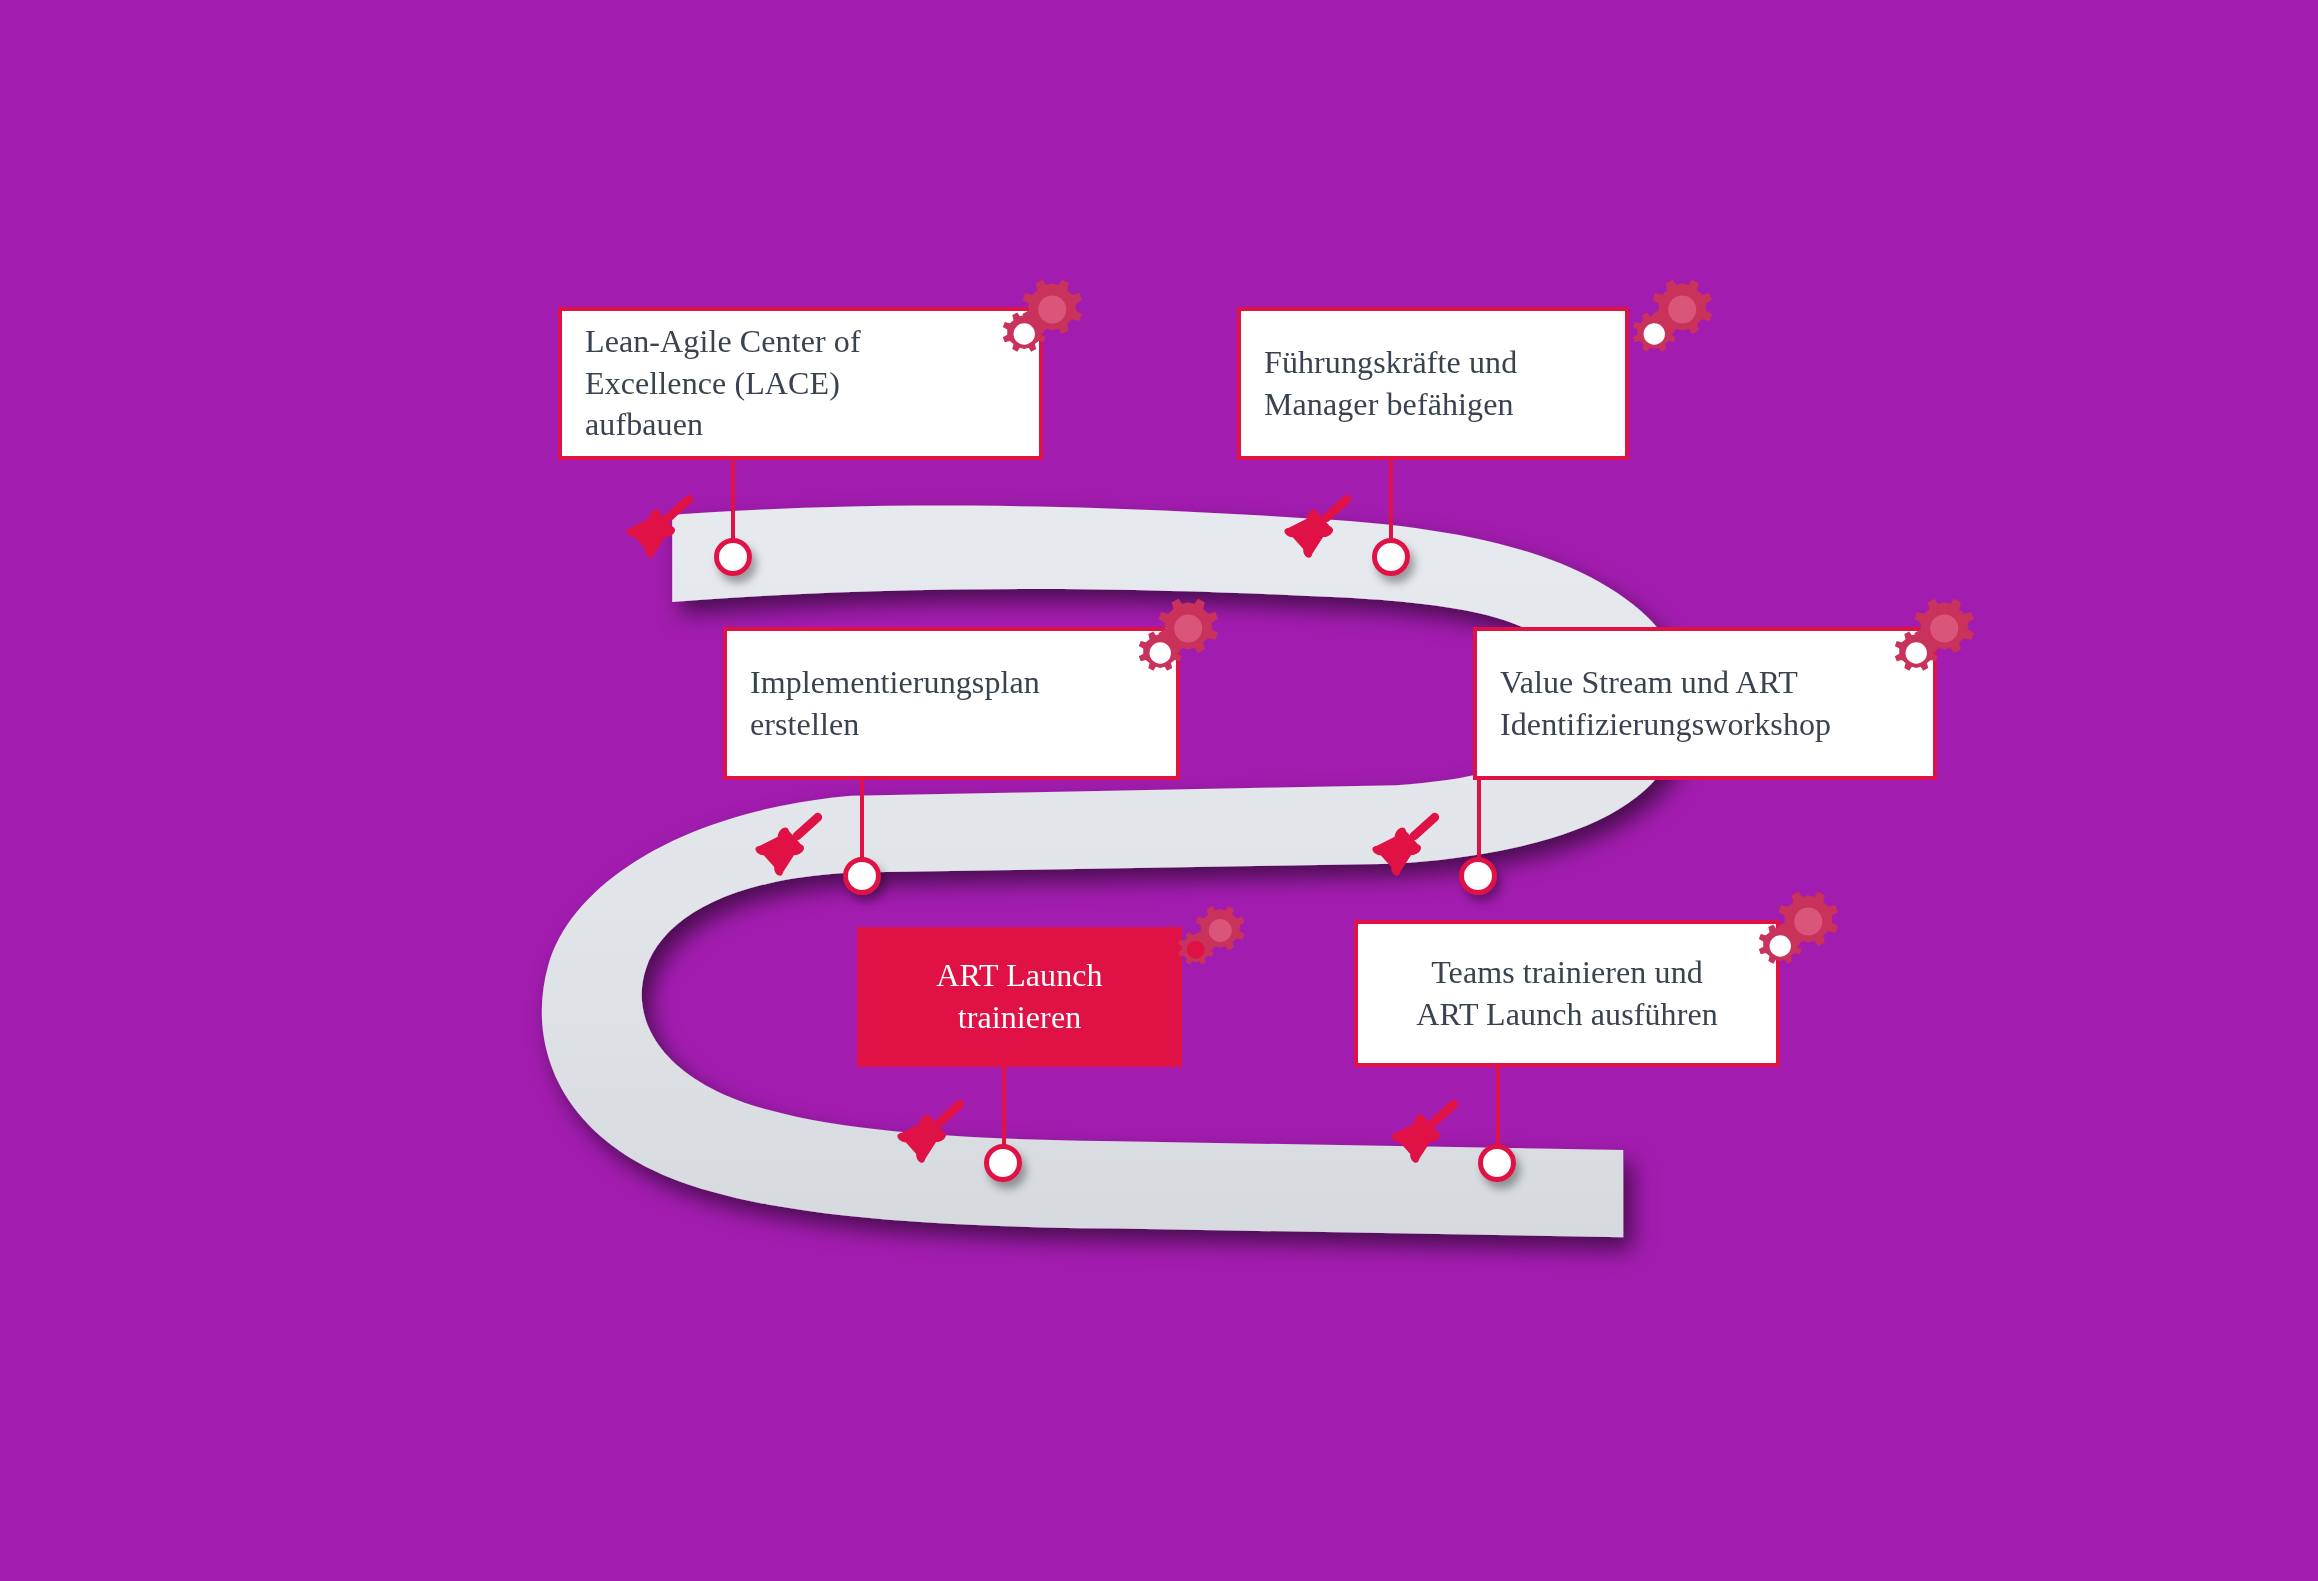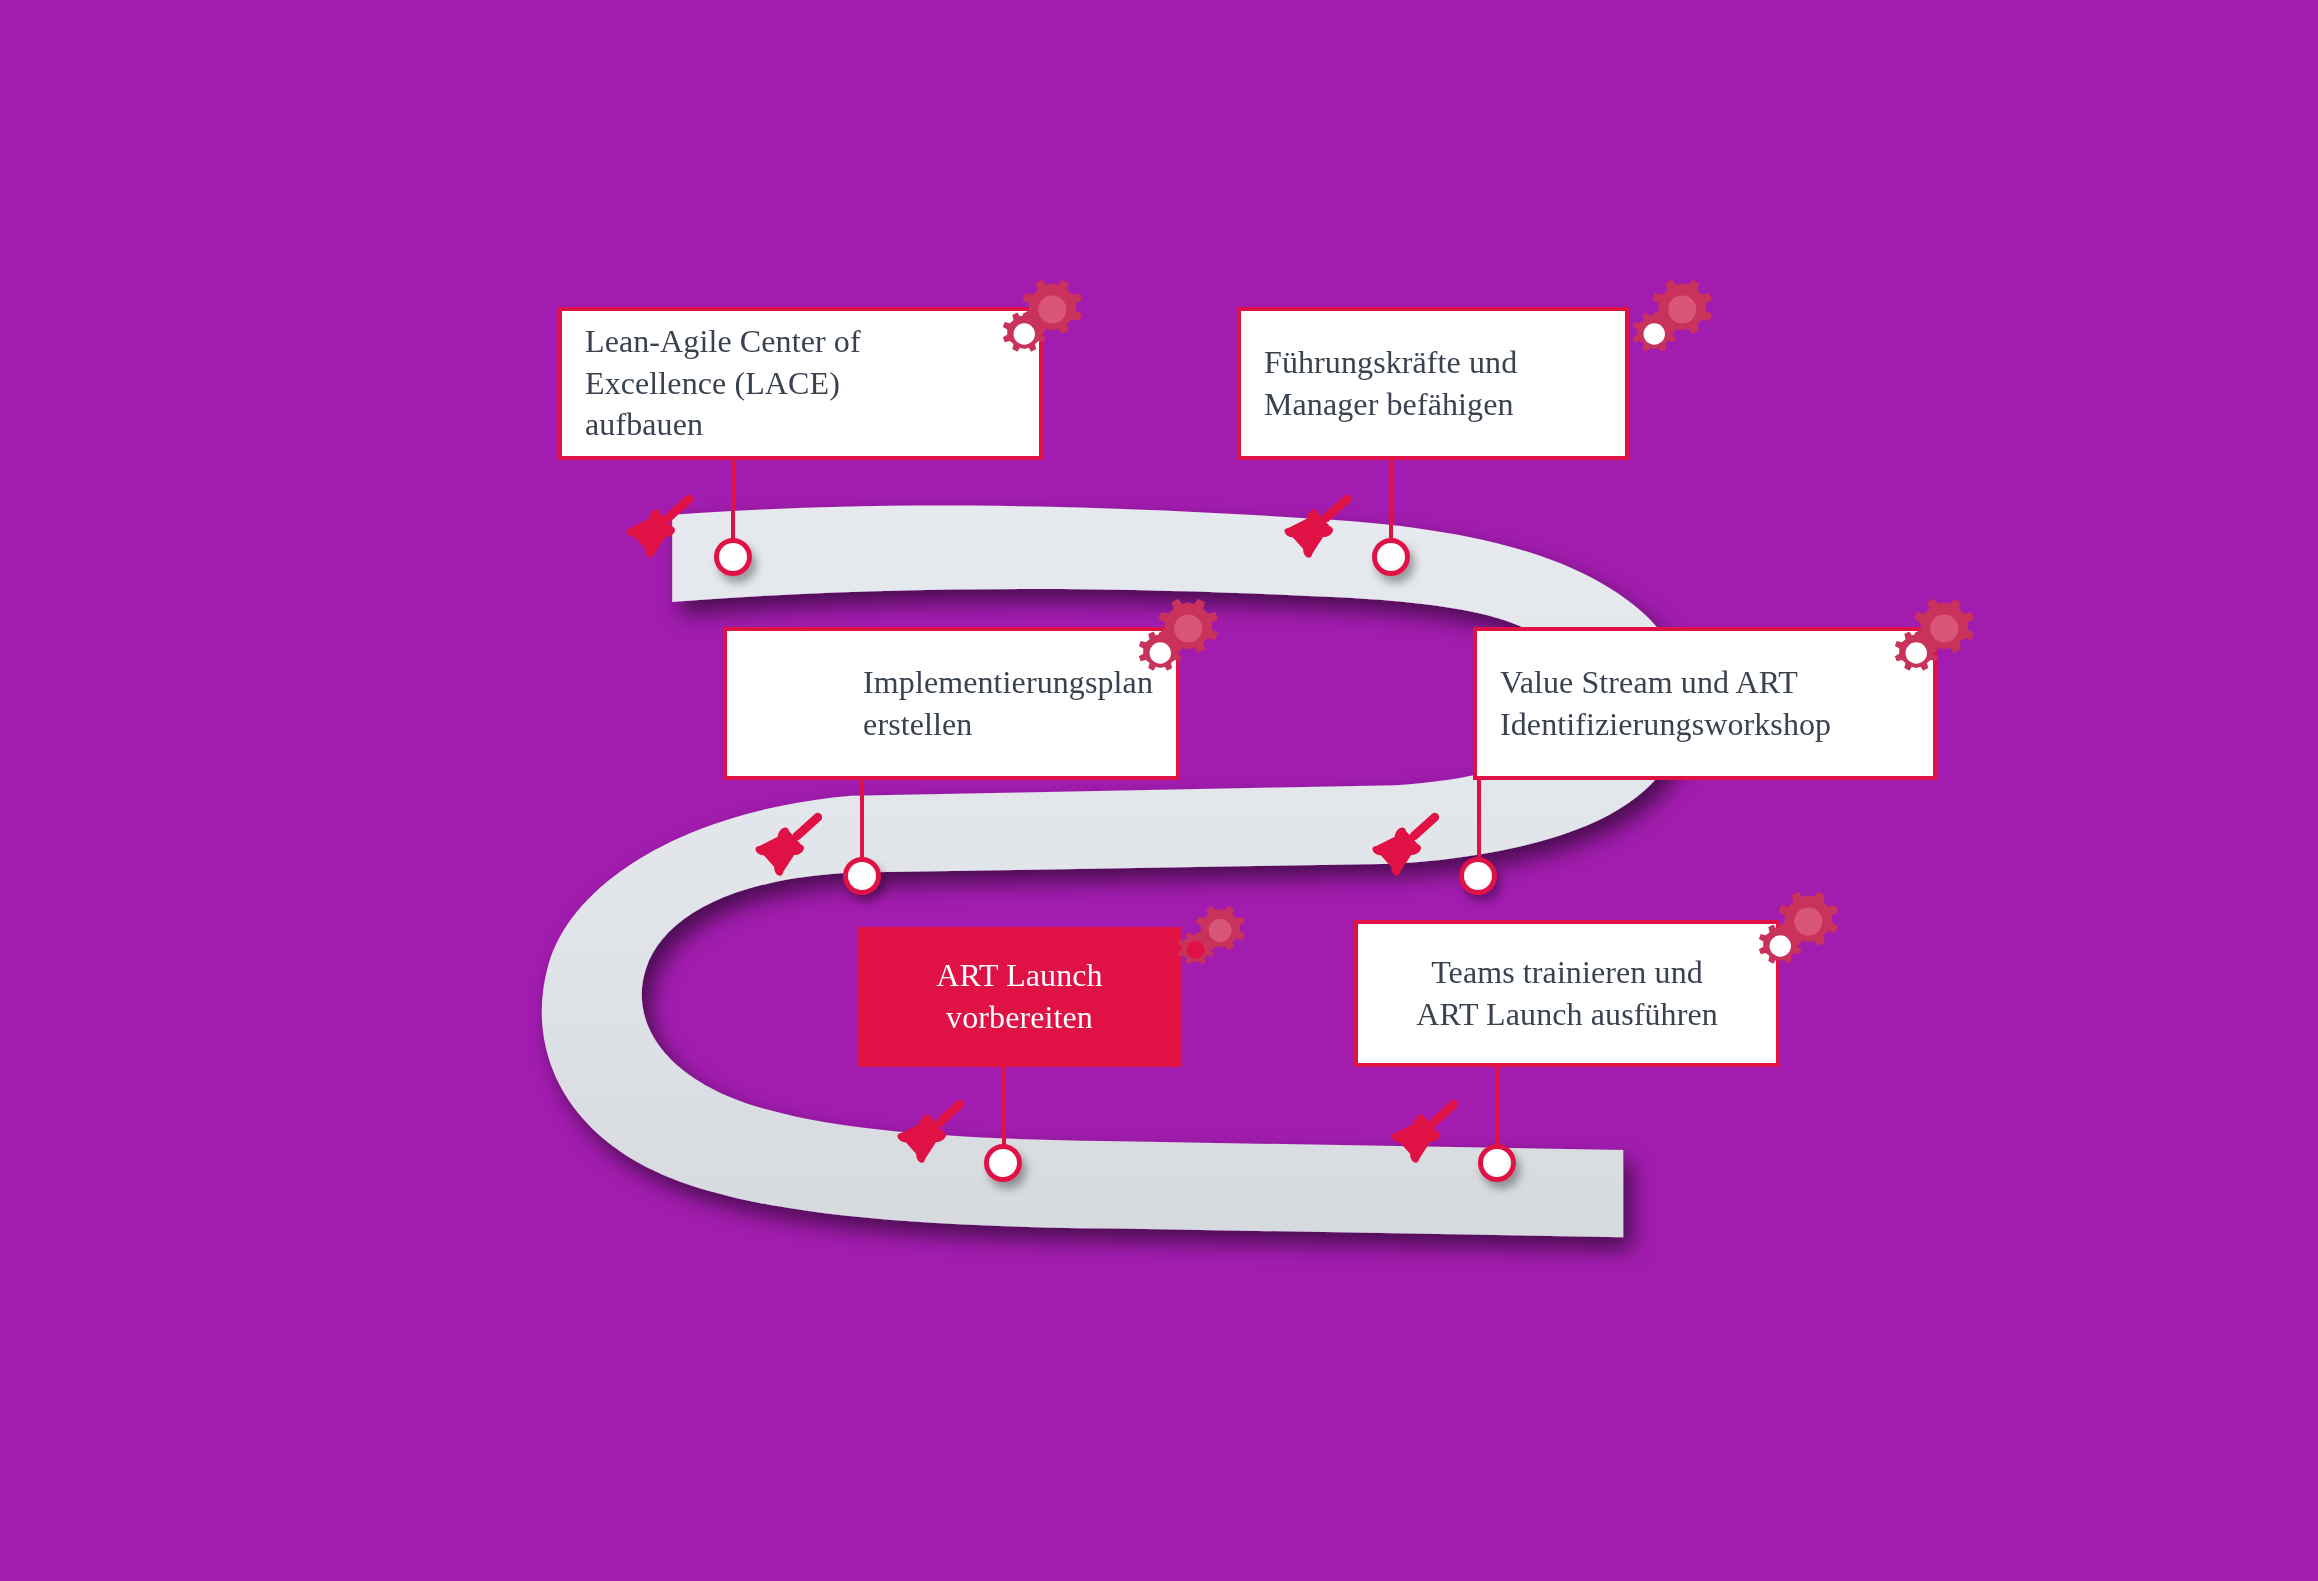--- a/index.html
+++ b/index.html
@@ -184,21 +184,21 @@
           <path d="M-26,-20 C-34,-26 -36,-14 -30,-9 L-30,9 C-36,14 -34,26 -26,20 L-4,14
                    C2,20 14,18 10,10 L10,-10 C14,-18 2,-20 -4,-14 Z" fill="#E01145"></path>
           <rect x="8" y="-5" width="42" height="10" rx="5" fill="#E01145"></rect>
         </g>
       </svg>
     </div>
     <div class="marker" style="left:1372px; top:538px;"></div>
   </div>
 
   <div class="node">
-    <div class="card" style="left:723px; top:627px; width:457px; height:153px;align-items:flex-end;">
+    <div class="card" style="left:723px; top:627px; width:457px; height:153px;">
       <span class="card-text">Implementierungsplan
 erstellen</span>
     </div>
     <div class="gears" style="left:1134px; top:597px;">
       <svg viewBox="0 0 104 100" xmlns="http://www.w3.org/2000/svg">
         <g transform="translate(62,36)">
           <path d="M0,-30 L7,-28 L11,-34 L19,-30 L17,-22 L23,-17 L31,-19 L34,-11 L27,-7 L27,1 L34,5 L31,13 L23,11 L17,16 L19,24 L11,28 L7,22 L0,24 L-7,22 L-11,28 L-19,24 L-17,16 L-23,11 L-31,13 L-34,5 L-27,1 L-27,-7 L-34,-11 L-31,-19 L-23,-17 L-17,-22 L-19,-30 L-11,-34 L-7,-28 Z" fill="#C9325A"></path>
           <circle cx="0" cy="0" r="16" fill="#D9567A"></circle>
         </g>
         <g transform="translate(30,64) scale(0.72)">
@@ -246,21 +246,21 @@
           <rect x="8" y="-5" width="42" height="10" rx="5" fill="#E01145"></rect>
         </g>
       </svg>
     </div>
     <div class="marker" style="left:1459px; top:857px;"></div>
   </div>
 
   <div class="node">
     <div class="card highlight" style="left:857px; top:927px; width:325px; height:140px;">
       <span class="card-text">ART Launch
-vorbereiten</span>
+trainieren</span>
     </div>
     <div class="gears" style="left:1166px; top:899px;">
       <svg viewBox="0 0 104 100" xmlns="http://www.w3.org/2000/svg">
         <g transform="translate(62,36) scale(0.82)">
           <path d="M0,-30 L7,-28 L11,-34 L19,-30 L17,-22 L23,-17 L31,-19 L34,-11 L27,-7 L27,1 L34,5 L31,13 L23,11 L17,16 L19,24 L11,28 L7,22 L0,24 L-7,22 L-11,28 L-19,24 L-17,16 L-23,11 L-31,13 L-34,5 L-27,1 L-27,-7 L-34,-11 L-31,-19 L-23,-17 L-17,-22 L-19,-30 L-11,-34 L-7,-28 Z" fill="#C9325A"></path>
           <circle cx="0" cy="0" r="16" fill="#D9567A"></circle>
         </g>
         <g transform="translate(34,58) scale(0.6)">
           <path d="M0,-30 L7,-28 L11,-34 L19,-30 L17,-22 L23,-17 L31,-19 L34,-11 L27,-7 L27,1 L34,5 L31,13 L23,11 L17,16 L19,24 L11,28 L7,22 L0,24 L-7,22 L-11,28 L-19,24 L-17,16 L-23,11 L-31,13 L-34,5 L-27,1 L-27,-7 L-34,-11 L-31,-19 L-23,-17 L-17,-22 L-19,-30 L-11,-34 L-7,-28 Z" fill="#C9325A"></path>
           <circle cx="0" cy="0" r="17" fill="#E01145"></circle>

